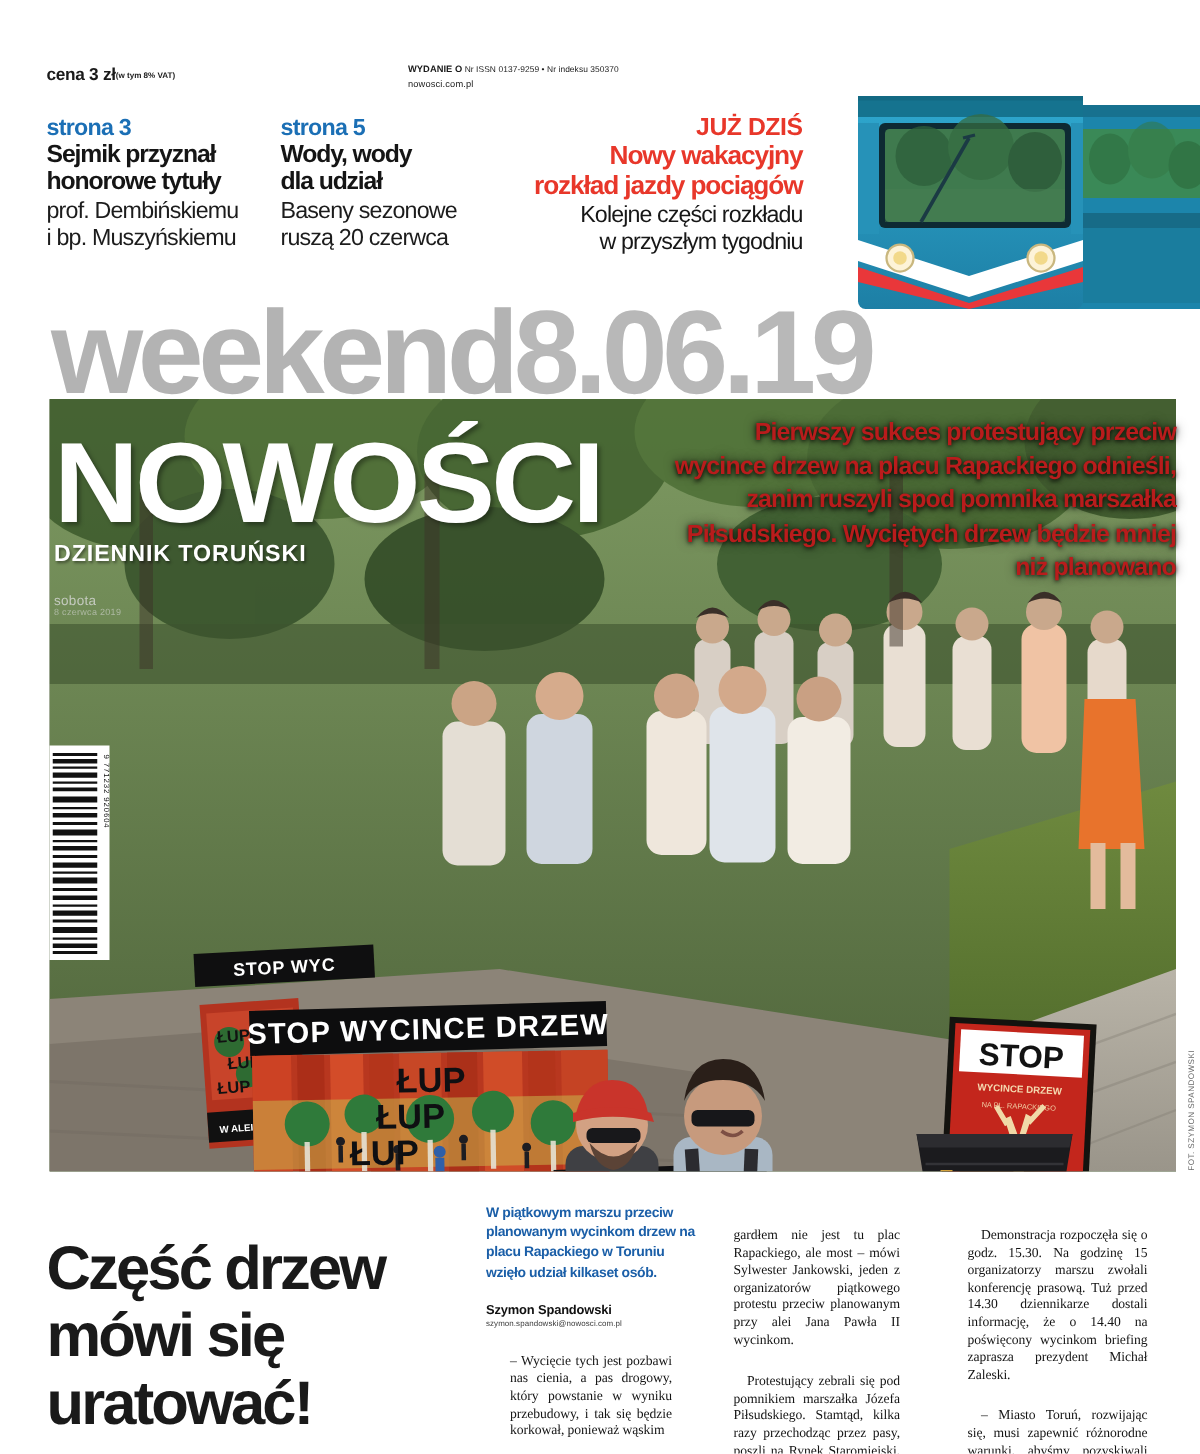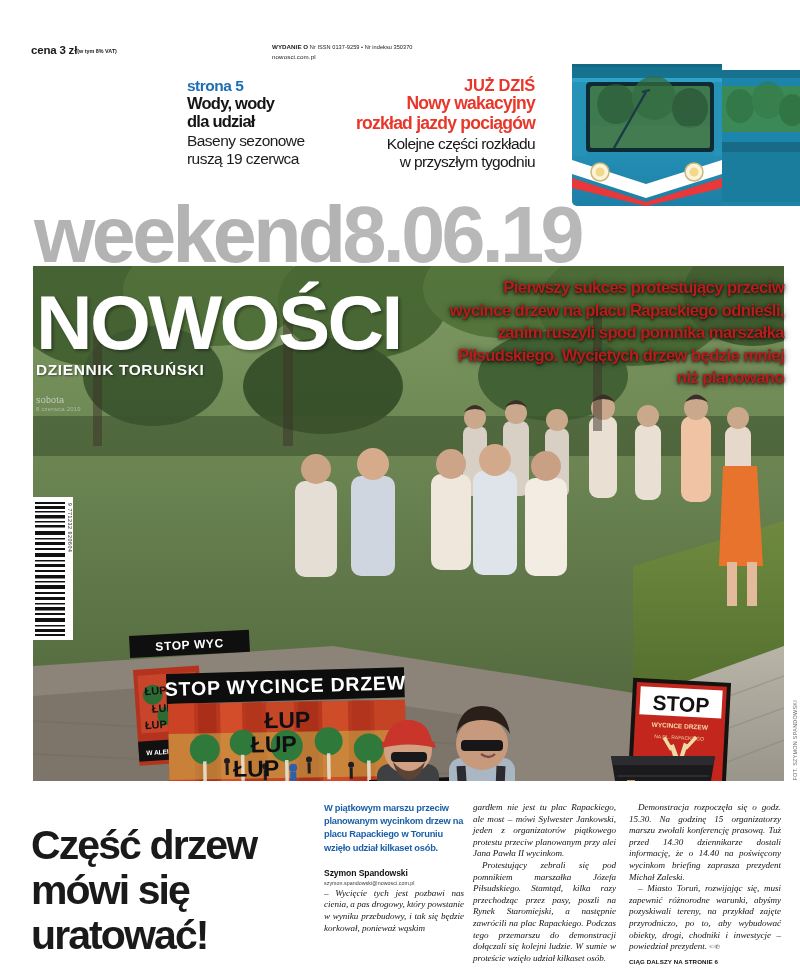--- a/index.html
+++ b/index.html
@@ -288,21 +288,21 @@
     margin-bottom: 2px;
   }
   .body-text {
     font-family: "Liberation Serif", serif;
     font-size: 9.1px;
     line-height: 11.6px;
     text-align: justify;
     color: #141414;
     letter-spacing: -0.05px;
   }
-  .body-text p { margin: 0; text-indent: 9px; font-style: italic; }
+  .body-text p { margin: 16px; text-indent: 9px; }
   .body-text p.noind { text-indent: 0; }
   .cont {
     margin-top: 4px;
     font-family: "Liberation Sans", sans-serif;
     font-weight: bold;
     font-size: 6.2px;
     letter-spacing: 0.1px;
     color: #111;
   }
   .eob { font-size: 7px; }
@@ -373,27 +373,34 @@
 
         <rect x="42" y="26" width="14" height="74" fill="#2692b8"></rect>
         <rect x="184" y="26" width="8" height="74" fill="#2692b8"></rect>
         <rect x="42" y="8" width="150" height="3" fill="#0f5f78" opacity="0.5"></rect>
       </g>
     </svg>
   </div>
 
   <div class="teasers">
 
+    <div class="teaser" id="teaser-0">
+      <div class="kicker">strona 3</div>
+      <div class="hl">Sejmik przyznał</div>
+      <div class="hl">honorowe tytuły</div>
+      <div class="sub">prof. Dembińskiemu</div>
+      <div class="sub">i bp. Muszyńskiemu</div>
+    </div>
 
     <div class="teaser" id="teaser-1">
       <div class="kicker">strona 5</div>
       <div class="hl">Wody, wody</div>
       <div class="hl">dla udział</div>
       <div class="sub">Baseny sezonowe</div>
-      <div class="sub">ruszą 19 czerwca</div>
+      <div class="sub">ruszą 20 czerwca</div>
     </div>
 
     <div class="promo">
       <div class="p-kicker">JUŻ DZIŚ</div>
       <div class="p-hl">Nowy wakacyjny</div>
       <div class="p-hl">rozkład jazdy pociągów</div>
       <div class="p-sub">Kolejne części rozkładu</div>
       <div class="p-sub">w przyszłym tygodniu</div>
     </div>
   </div>

